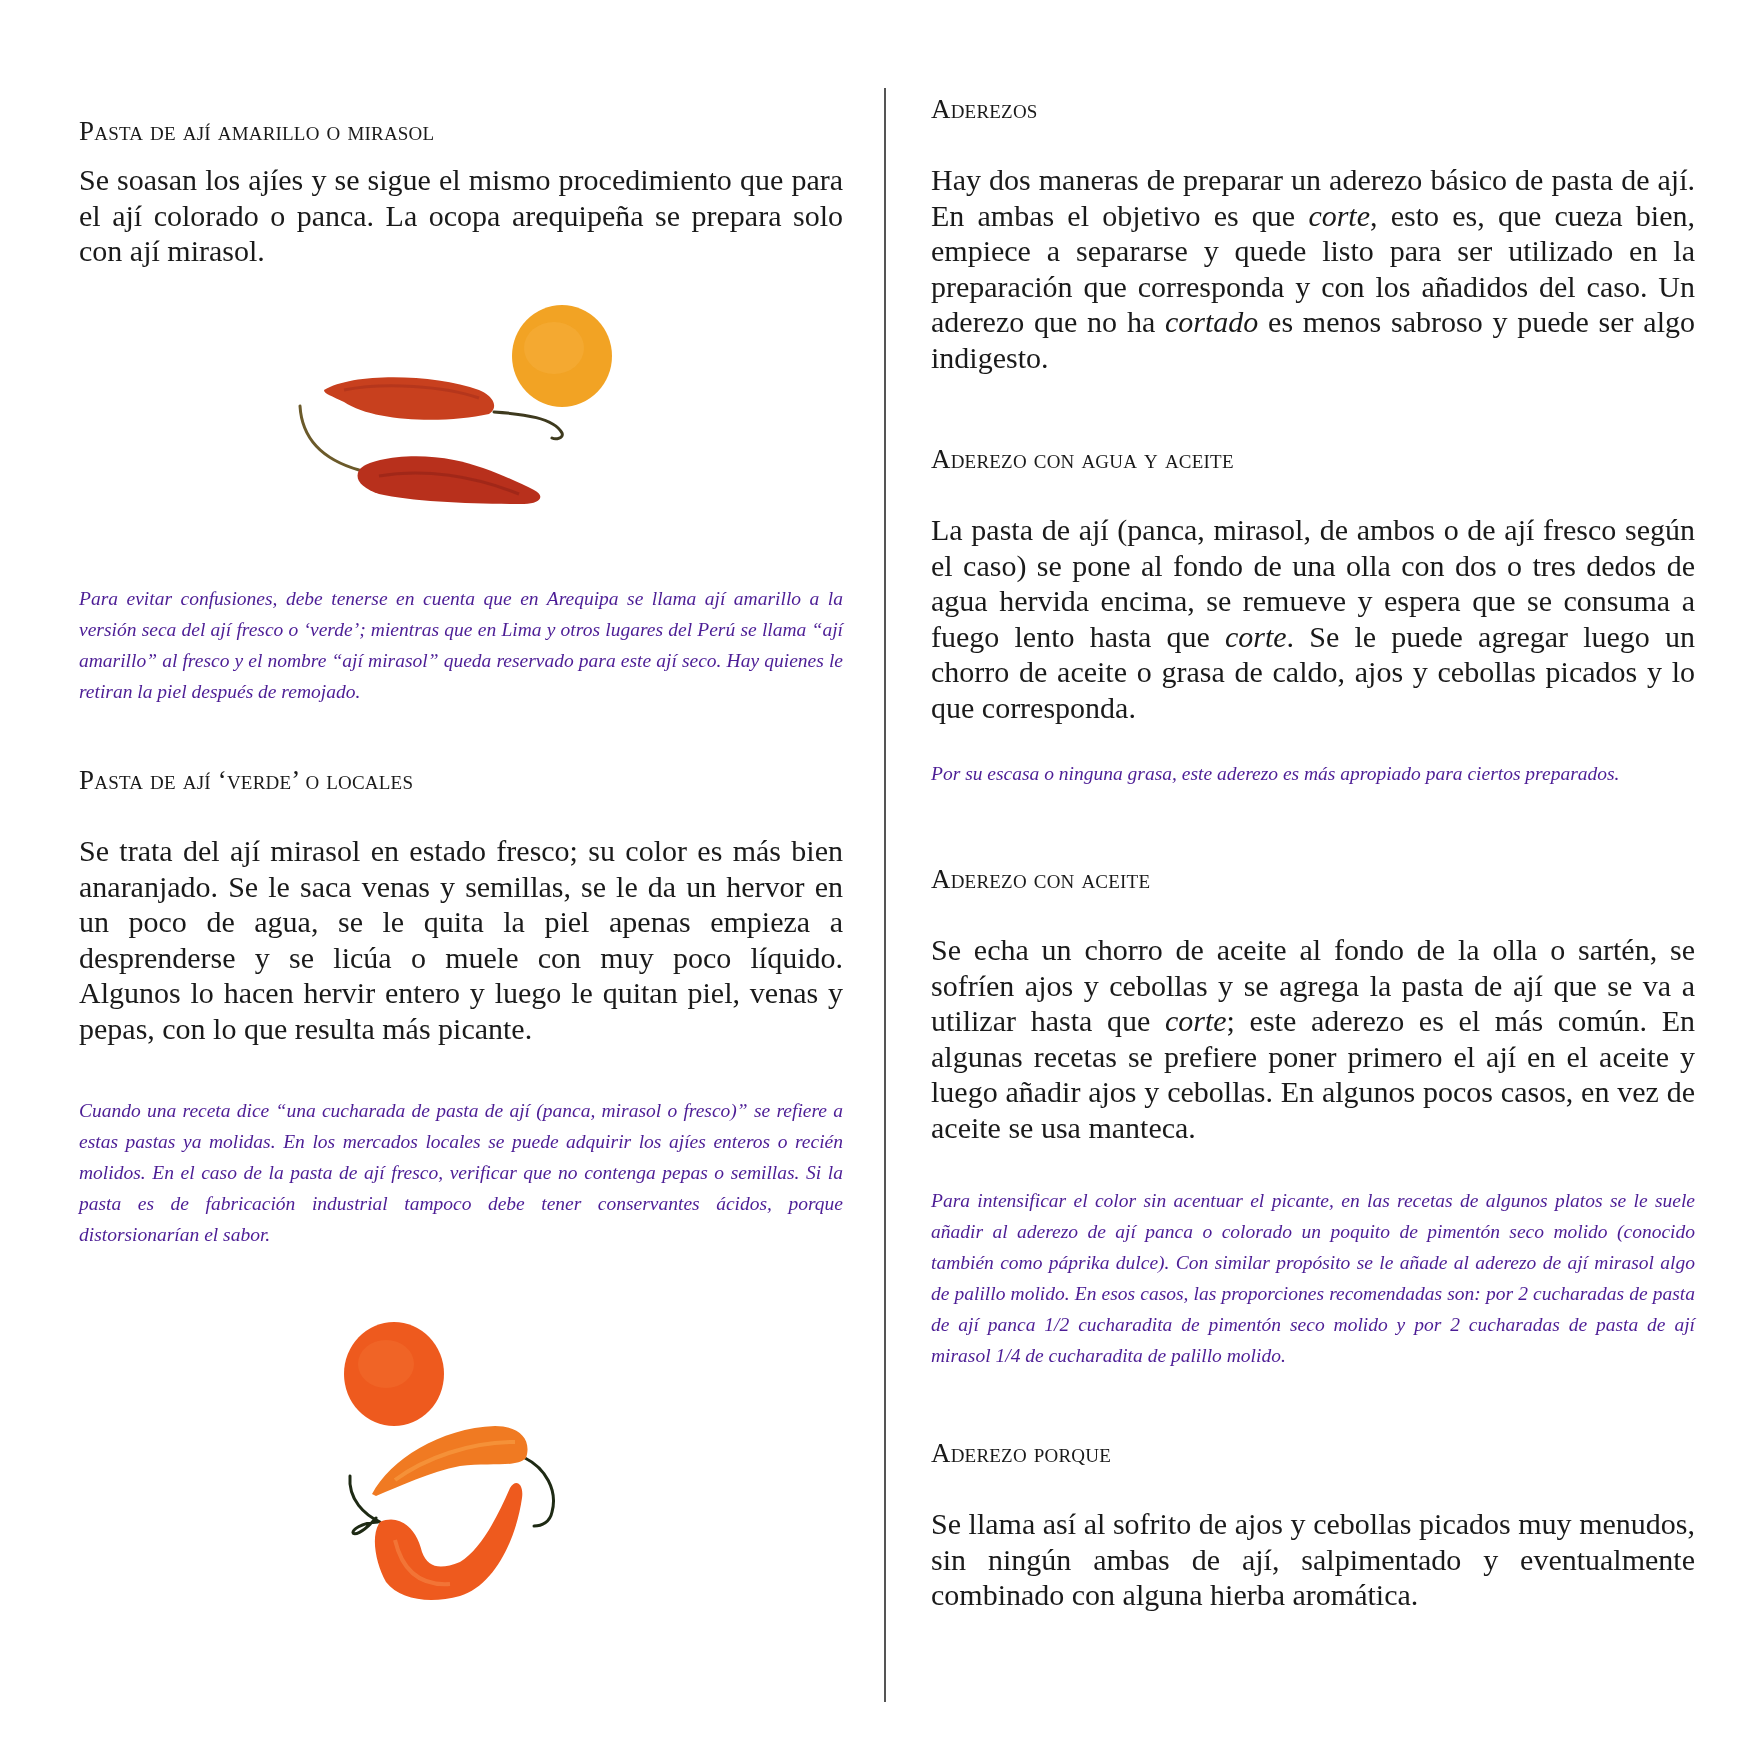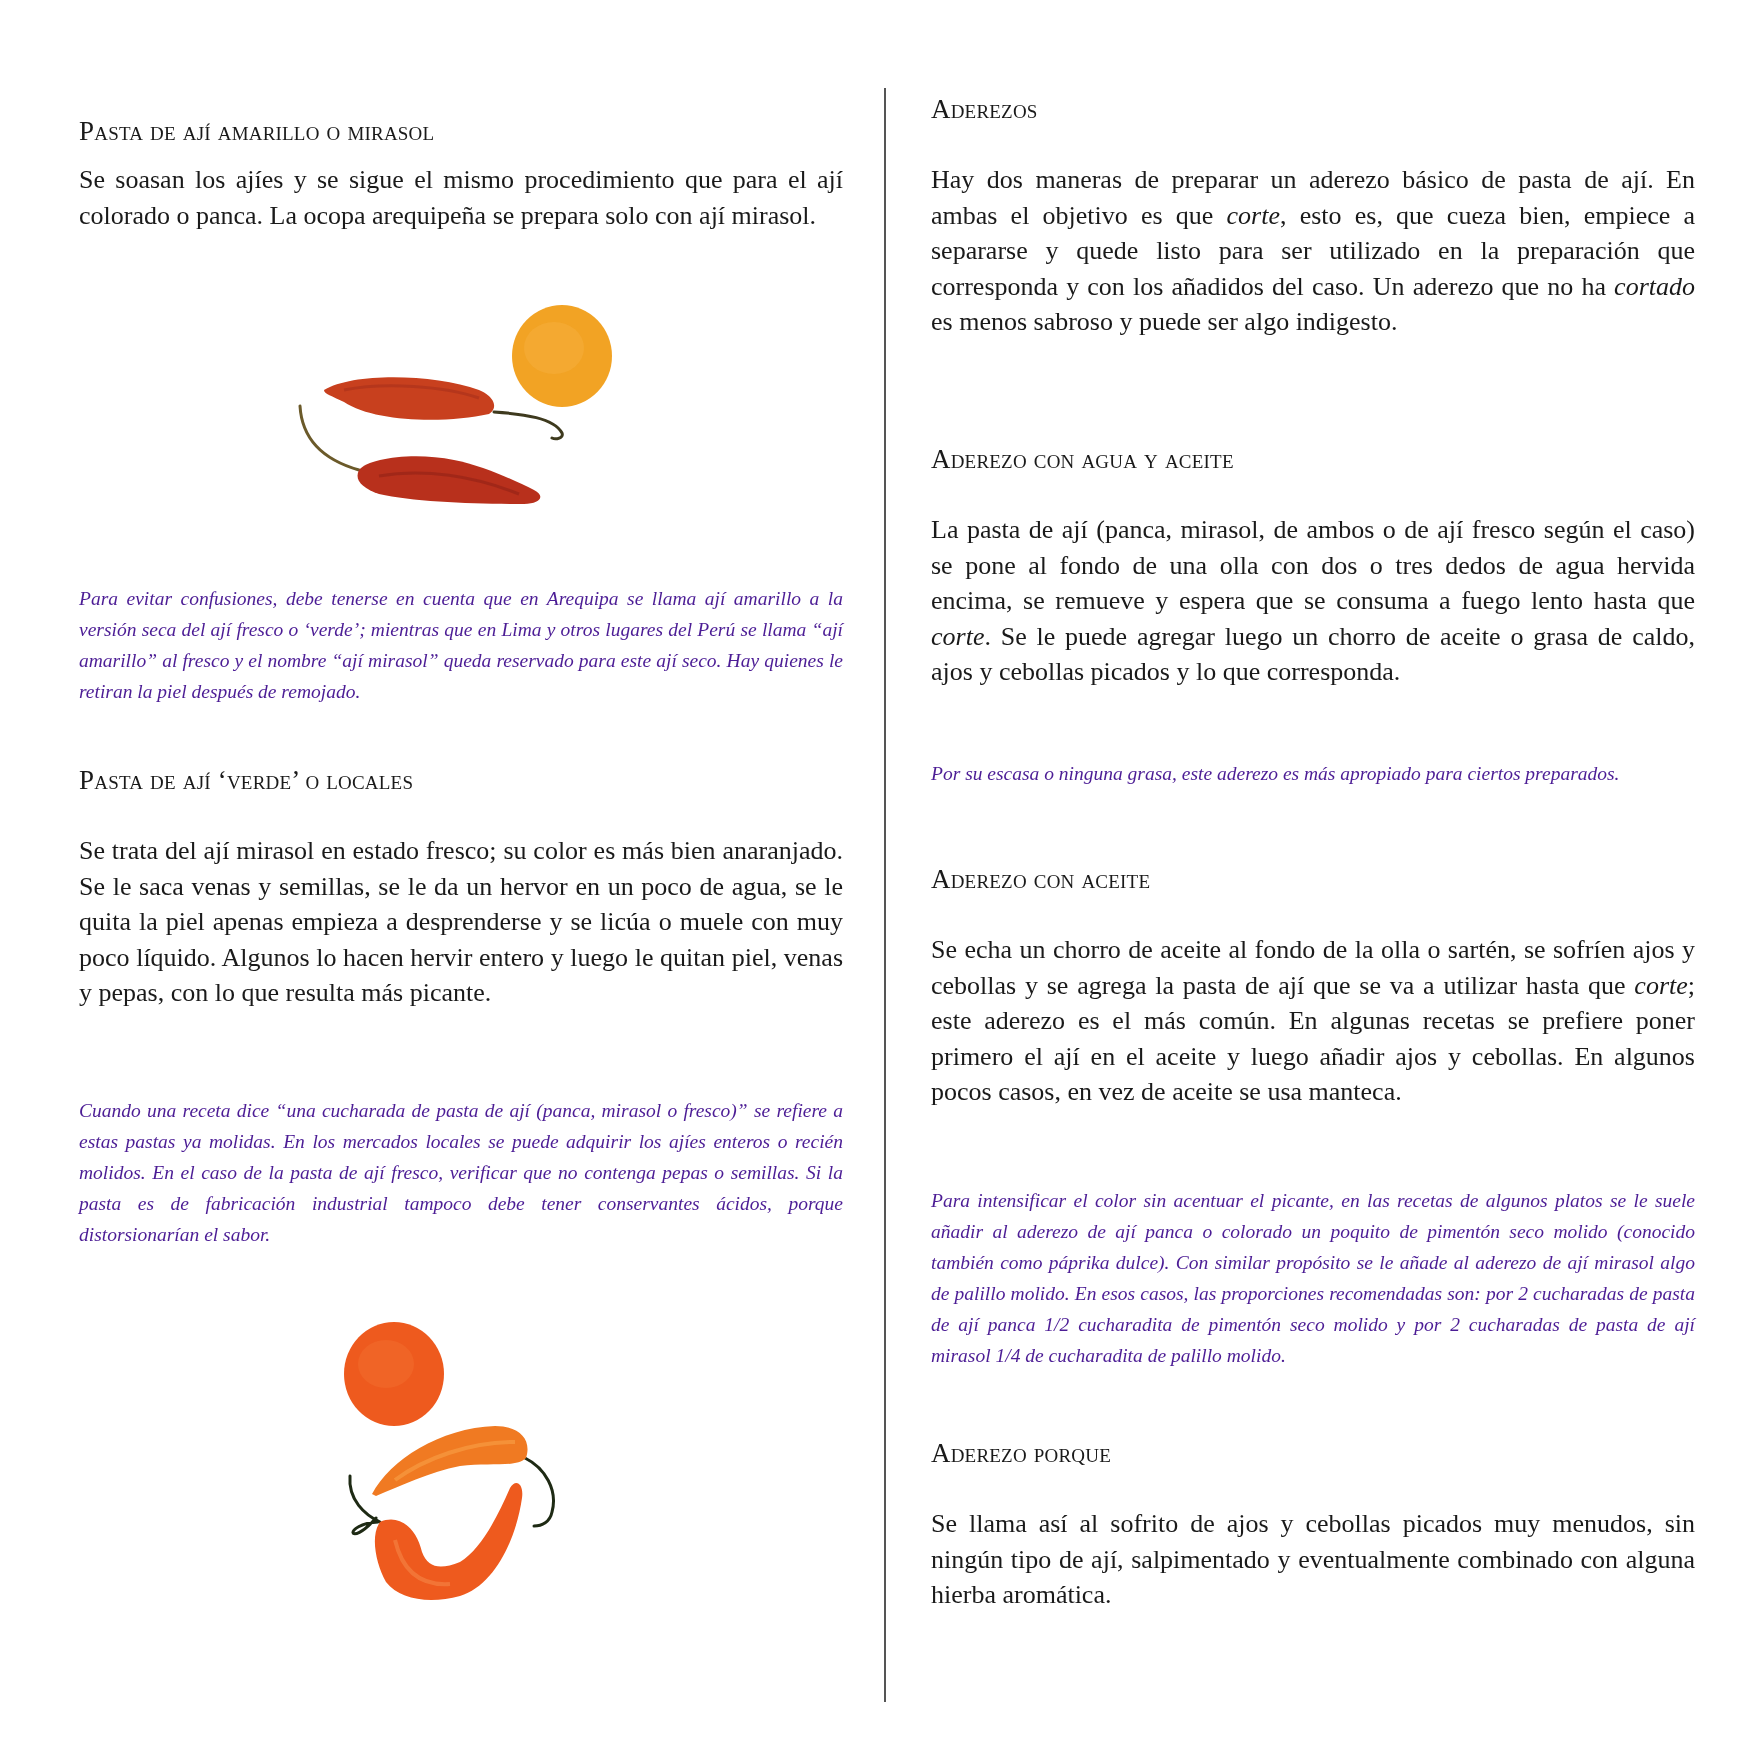--- a/index.html
+++ b/index.html
@@ -39,21 +39,21 @@
       font-variant: small-caps;
       letter-spacing: 0.2px;
       line-height: 32px;
       white-space: nowrap;
     }
     .body-text {
       position: absolute;
       left: 0;
       width: 764px;
       margin: 0;
-      font-size: 26px;
+      font-size: 30px;
       line-height: 35.5px;
       text-align: justify;
       hyphens: manual;
     }
     .note {
       position: absolute;
       left: 0;
       width: 764px;
       margin: 0;
       font-style: italic;
@@ -138,14 +138,14 @@
   <p class="note" style="top:758px;">Por su escasa o ninguna grasa, este aderezo es más apropiado para ciertos preparados.</p>
 
   <h2 class="heading" style="top:863px;">Aderezo con aceite</h2>
 
   <p class="body-text" style="top:932px;"><span>Se echa un chorro de aceite al fondo de la olla o sartén, se sofríen ajos y cebollas y se agrega la pasta de ají que se va a utilizar hasta que </span><span class="em">corte</span><span>; este aderezo es el más común. En algunas recetas se prefiere poner primero el ají en el aceite y luego añadir ajos y cebollas. En algunos pocos casos, en vez de aceite se usa manteca.</span></p>
 
   <p class="note" style="top:1185px;">Para intensificar el color sin acentuar el picante, en las recetas de algunos platos se le suele añadir al aderezo de ají panca o colorado un poquito de pimentón seco molido (conocido también como páprika dulce). Con similar propósito se le añade al aderezo de ají mirasol algo de palillo molido. En esos casos, las proporciones recomendadas son: por 2 cucharadas de pasta de ají panca 1/2 cucharadita de pimentón seco molido y por 2 cucharadas de pasta de ají mirasol 1/4 de cucharadita de palillo molido.</p>
 
   <h2 class="heading" style="top:1437px;">Aderezo porque</h2>
 
-  <p class="body-text" style="top:1506px;">Se llama así al sofrito de ajos y cebollas picados muy menudos, sin ningún tipo de ají, salpimentado y eventualmente combinado con alguna hierba aromática.</p>
+  <p class="body-text" style="top:1506px;">Se llama así al sofrito de ajos y cebollas picados muy menudos, sin ningún ambas de ají, salpimentado y eventualmente combinado con alguna hierba aromática.</p>
 </div>
 
 </body></html>

